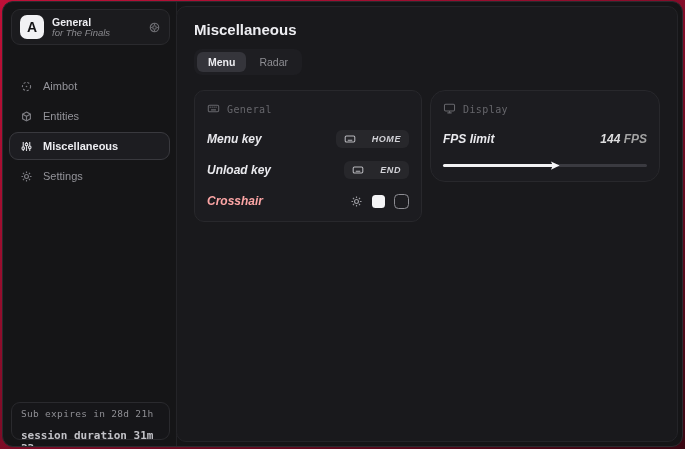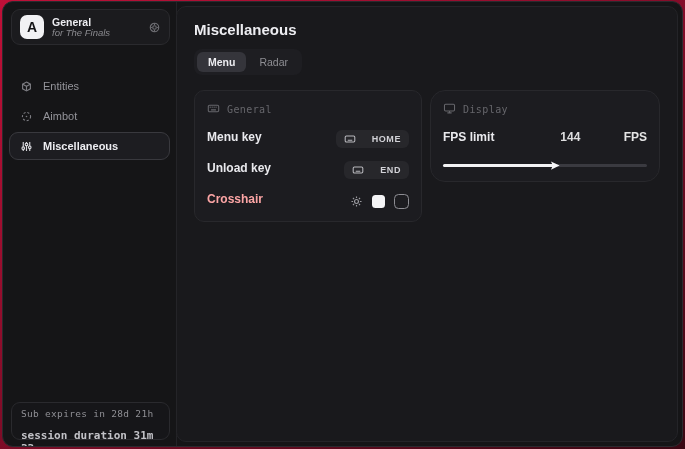--- a/index.html
+++ b/index.html
@@ -37,35 +37,35 @@
   .page-title{font-size:15px;font-weight:700;color:var(--text_primary);}
   .tabs{display:inline-flex;margin-top:11px;background:#1e1e22;border-radius:8px;padding:3px;gap:2px;}
   .tab{font-size:10.5px;padding:4px 11px;border-radius:6px;color:#8e8e93;cursor:pointer;}
   .tab.active{background:#35353b;color:var(--text_primary);font-weight:600;}
   .panels{display:flex;gap:8px;margin-top:15px;align-items:flex-start;}
   .panel{background:#1c1c20;border:1px solid #28282c;border-radius:10px;padding:11px 12px;box-sizing:border-box;}
   .panel.general{width:234px;}
   .panel.display{width:236px;border-radius:15px;}
   .panel-head{display:flex;align-items:center;gap:7px;color:#66666b;
               font-family:"DejaVu Sans Mono",monospace;font-size:10px;letter-spacing:.4px;}
-  .row{display:flex;justify-content:space-between;margin-top:13px;min-height:18px;}
+  .row{display:flex;align-items:center;justify-content:space-between;margin-top:13px;min-height:18px;font-style:italic;}
   .row-label{font-size:12px;font-weight:600;color:#e9e9ed;}
   .row-label.dim{color:#fca5a5;}
   .keybind{display:inline-flex;align-items:center;gap:16px;background:#27272b;border-radius:6px;
            padding:3px 8px;color:#d2d2d7;font-size:9px;font-weight:700;letter-spacing:.6px;cursor:pointer;}
   .keybind .kicon{display:flex;color:#b9b9be;}
   .cross-controls{display:flex;align-items:center;gap:9px;}
   .cross-controls .gear{display:flex;color:#9a9a9f;cursor:pointer;}
   .swatch{width:13px;height:13px;border-radius:3.5px;background:#f4f4f6;cursor:pointer;}
   .checkbox{width:15px;height:15px;border-radius:4.5px;border:1.5px solid #8d8d93;box-sizing:border-box;cursor:pointer;}
   .select{display:inline-flex;align-items:center;gap:7px;background:#2a2a2f;border-radius:6px;
           padding:3px 8px;color:#b8b8bd;font-size:10px;cursor:pointer;}
   .select .sicon{display:flex;color:#9a9a9f;}
   .fps-value{font-size:12px;font-weight:700;color:#dededf;}
-  .fps-unit{color:#e5e5e5;margin-left:40px;}
+  .fps-unit{color:#a3a3a3;}
   .slider{position:relative;margin-top:12px;height:10px;cursor:pointer;}
   .slider-track{position:absolute;left:0;right:0;top:4px;height:2.5px;border-radius:2px;background:#3a3a40;}
   .slider-fill{position:absolute;left:0;top:4px;height:2.5px;border-radius:2px;background:#f2f2f4;}
   .slider-thumb{position:absolute;top:0px;margin-left:-5px;color:#f6f6f8;display:flex;}
 </style>
 </head>
 <body>
 
 <div class="stage">
   <div class="window">
@@ -86,45 +86,54 @@
           </svg>
         </span>
       </div>
 
       <div class="category">Category</div>
 
       <div class="nav">
         <div class="nav-item">
           <span class="nicon">
             <svg width="13" height="13" viewBox="0 0 16 16" fill="none" stroke="currentColor" stroke-width="1.4">
+              <circle cx="8" cy="8" r="5" stroke-dasharray="2.6 2.2"></circle>
+                <circle cx="8" cy="8" r="1" fill="currentColor" stroke="none"></circle>
+            </svg>
+          </span>
+          <span>Aimbot</span>
+        </div>
+        <div class="nav-item">
+          <span class="nicon">
+            <svg width="13" height="13" viewBox="0 0 16 16" fill="none" stroke="currentColor" stroke-width="1.4">
               <path d="M8 2.5l4.8 2.6v5.8L8 13.5 3.2 10.9V5.1z"></path>
                 <path d="M3.4 5.2L8 7.8l4.6-2.6M8 7.8v5.5"></path>
             </svg>
           </span>
           <span>Entities</span>
-        </div>
-        <div class="nav-item">
-          <span class="nicon">
-            <svg width="13" height="13" viewBox="0 0 16 16" fill="none" stroke="currentColor" stroke-width="1.4">
-              <circle cx="8" cy="8" r="5" stroke-dasharray="2.6 2.2"></circle>
-                <circle cx="8" cy="8" r="1" fill="currentColor" stroke="none"></circle>
-            </svg>
-          </span>
-          <span>Aimbot</span>
         </div>
         <div class="nav-item active">
           <span class="nicon">
             <svg width="13" height="13" viewBox="0 0 16 16" fill="none" stroke="currentColor" stroke-width="1.4">
               <path d="M4 2.5v11M8 2.5v11M12 2.5v11"></path>
               <circle cx="4" cy="10" r="1.6" fill="#1d1d21"></circle>
                 <circle cx="8" cy="5.5" r="1.6" fill="#1d1d21"></circle>
                 <circle cx="12" cy="9" r="1.6" fill="#1d1d21"></circle>
             </svg>
           </span>
           <span>Miscellaneous</span>
+        </div>
+        <div class="nav-item">
+          <span class="nicon">
+            <svg width="13" height="13" viewBox="0 0 16 16" fill="none" stroke="currentColor" stroke-width="1.4">
+              <circle cx="8" cy="8" r="2.4"></circle>
+              <path d="M8 1.8v2M8 12.2v2M1.8 8h2M12.2 8h2M3.6 3.6l1.4 1.4M11 11l1.4 1.4M12.4 3.6L11 5M5 11l-1.4 1.4"></path>
+            </svg>
+          </span>
+          <span>Settings</span>
         </div>
       </div>
 
       <div class="status-card">
         <div class="status-line1">Sub expires in 28d 21h</div>
         <div class="status-line2">session duration 31m 33s</div>
       </div>
     </div>
 
     <div class="main">

